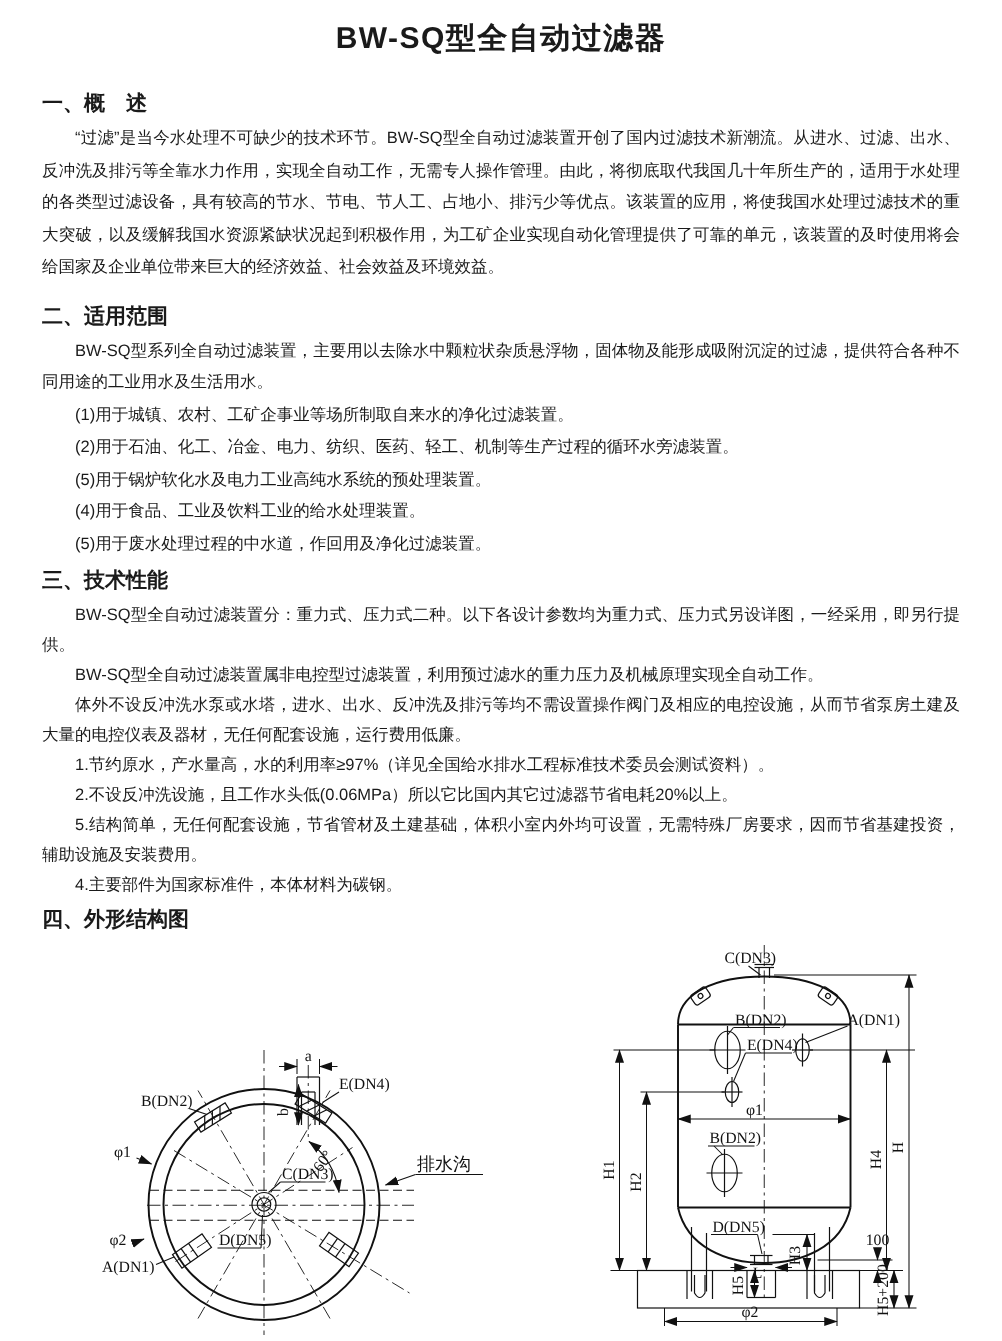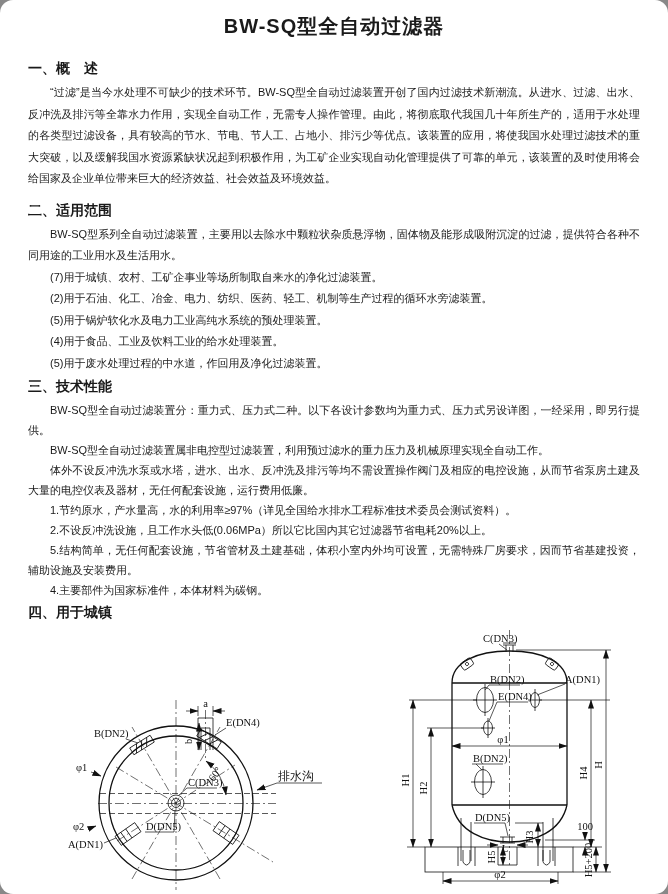--- a/index.html
+++ b/index.html
@@ -6,21 +6,20 @@
   .page{
     position:relative;
     width:668px;height:894px;
     margin:0 auto;
     background:#fff;
     color:#1a1a1a;
     font-family:"Liberation Sans","DejaVu Sans",sans-serif;
     box-sizing:border-box;
     padding:12px 28px 0 28px;
     overflow:hidden;
-    border-radius:13px;
   }
   .doc-title{
     font-size:20px;font-weight:bold;text-align:center;
     margin:2px 0 20px 0;line-height:24px;letter-spacing:1px;
   }
   .sec-heading{
     font-size:14px;font-weight:bold;line-height:20px;
     margin:10px 0 4px 0;
   }
   .sec-heading.tight{margin-top:2px;}
@@ -49,38 +48,38 @@
 
 <div class="page">
 
   <div class="doc-title">BW-SQ型全自动过滤器</div>
 
   <div class="sec-heading">一、概　述</div>
   <p class="body-p">“过滤”是当今水处理不可缺少的技术环节。BW-SQ型全自动过滤装置开创了国内过滤技术新潮流。从进水、过滤、出水、反冲洗及排污等全靠水力作用，实现全自动工作，无需专人操作管理。由此，将彻底取代我国几十年所生产的，适用于水处理的各类型过滤设备，具有较高的节水、节电、节人工、占地小、排污少等优点。该装置的应用，将使我国水处理过滤技术的重大突破，以及缓解我国水资源紧缺状况起到积极作用，为工矿企业实现自动化管理提供了可靠的单元，该装置的及时使用将会给国家及企业单位带来巨大的经济效益、社会效益及环境效益。</p>
 
   <div class="sec-heading">二、适用范围</div>
   <p class="body-p">BW-SQ型系列全自动过滤装置，主要用以去除水中颗粒状杂质悬浮物，固体物及能形成吸附沉淀的过滤，提供符合各种不同用途的工业用水及生活用水。</p>
-  <p class="body-p">(7)用于城镇、农村、工矿企事业等场所制取自来水的净化过滤装置。</p>
+  <p class="body-p">(1)用于城镇、农村、工矿企事业等场所制取自来水的净化过滤装置。</p>
   <p class="body-p">(2)用于石油、化工、冶金、电力、纺织、医药、轻工、机制等生产过程的循环水旁滤装置。</p>
   <p class="body-p">(5)用于锅炉软化水及电力工业高纯水系统的预处理装置。</p>
   <p class="body-p">(4)用于食品、工业及饮料工业的给水处理装置。</p>
   <p class="body-p">(5)用于废水处理过程的中水道，作回用及净化过滤装置。</p>
 
   <div class="sec3">
     <div class="sec-heading tight">三、技术性能</div>
     <p class="body-p">BW-SQ型全自动过滤装置分：重力式、压力式二种。以下各设计参数均为重力式、压力式另设详图，一经采用，即另行提供。</p>
     <p class="body-p">BW-SQ型全自动过滤装置属非电控型过滤装置，利用预过滤水的重力压力及机械原理实现全自动工作。</p>
     <p class="body-p">体外不设反冲洗水泵或水塔，进水、出水、反冲洗及排污等均不需设置操作阀门及相应的电控设施，从而节省泵房土建及大量的电控仪表及器材，无任何配套设施，运行费用低廉。</p>
     <p class="body-p">1.节约原水，产水量高，水的利用率≥97%（详见全国给水排水工程标准技术委员会测试资料）。</p>
     <p class="body-p">2.不设反冲洗设施，且工作水头低(0.06MPa）所以它比国内其它过滤器节省电耗20%以上。</p>
     <p class="body-p">5.结构简单，无任何配套设施，节省管材及土建基础，体积小室内外均可设置，无需特殊厂房要求，因而节省基建投资，辅助设施及安装费用。</p>
     <p class="body-p">4.主要部件为国家标准件，本体材料为碳钢。</p>
   </div>
 
-  <div class="sec-heading tight">四、用于城镇</div>
+  <div class="sec-heading tight">四、外形结构图</div>
 
   <svg class="plan-svg" width="282" height="202" viewBox="0 0 282 202">
     <defs>
       <marker id="pa" markerWidth="9" markerHeight="7" refX="8.5" refY="3" orient="auto-start-reverse" markerUnits="userSpaceOnUse" viewBox="0 0 9 6">
         <path d="M0,0 L9,3 L0,6 Z" fill="#111"></path>
       </marker>
     </defs>
 
     <g>
       <line class="cl" x1="118" y1="8" x2="118" y2="198"></line>

